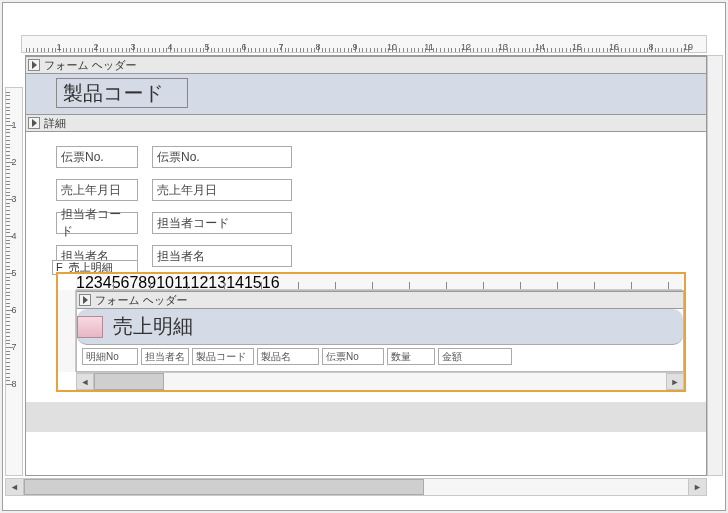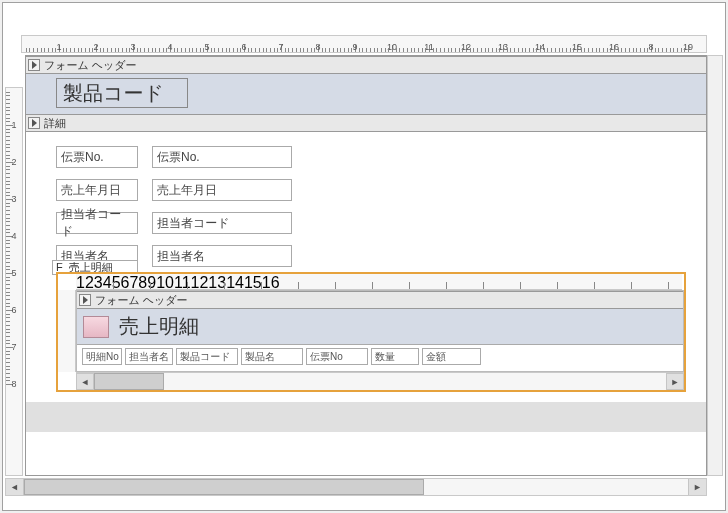--- a/index.html
+++ b/index.html
@@ -39,21 +39,21 @@
   .subform-frame { position:absolute; left:30px; top:140px; width:630px; height:120px; border:2px solid #e6a23c; background:#fff; }
   .subform-label { position:absolute; left:26px; top:128px; width:86px; height:15px; border:1px solid #aaa; background:#fff; font-size:11px; color:#333; padding:0 3px; display:flex; align-items:center; }
   .sub-hruler { position:absolute; left:18px; right:2px; top:0; height:16px; background:#f7f7f7; border-bottom:1px solid #c9c9c9; overflow:hidden; }
   .sub-vruler { position:absolute; left:0; top:16px; width:18px; bottom:18px; background:#f7f7f7; border-right:1px solid #c9c9c9; overflow:hidden; }
   .sub-design { position:absolute; left:18px; top:16px; right:0; bottom:18px; border:1px solid #bbb; overflow:hidden; }
   .sub-scroll { position:absolute; left:18px; right:0; bottom:0; height:18px; background:#f1f1f1; border-top:1px solid #c9c9c9; display:flex; }
   .sub-scroll .arrow { width:18px; height:100%; background:#e0e0e0; border:1px solid #c5c5c5; display:flex; align-items:center; justify-content:center; font-size:9px; color:#555;}
   .sub-scroll .track { flex:1; background:#f6f6f6; }
   .sub-scroll .thumb { width:70px; height:100%; background:#cfcfcf; border:1px solid #aaa; }
 
-  .sub-title-row { display:flex; align-items:center; height:36px; background:#d5dbe6; border-bottom:1px solid #aaa; padding-left:6px;}
+  .sub-title-row { display:flex; align-items:center; height:36px; background:#d5dbe6; border-bottom:1px solid #aaa; border-radius:10px;}
   .sub-title-icon { width:26px; height:22px; background:linear-gradient(#f7d9e1,#e6b7c4); border:1px solid #b38a97; margin-right:10px; }
   .sub-title-text { font-size:20px; color:#333; }
   .sub-col-labels { display:flex; gap:3px; padding:3px 5px; }
   .sub-col { height:17px; border:1px solid #aaa; font-size:10px; color:#555; display:flex; align-items:center; padding:0 3px; background:#fff; white-space:nowrap; overflow:hidden; }
 
   
   .outer-hscroll { position:absolute; left:2px; right:18px; bottom:14px; height:18px; background:#f1f1f1; border:1px solid #c9c9c9; display:flex; }
   .outer-hscroll .arrow { width:18px; height:100%; background:#e0e0e0; border-right:1px solid #c5c5c5; display:flex; align-items:center; justify-content:center; font-size:9px; color:#555;}
   .outer-hscroll .arrow.right { border-left:1px solid #c5c5c5; border-right:none;}
   .outer-hscroll .track { flex:1; background:#f6f6f6; position:relative; }
@@ -407,27 +407,27 @@
           <div class="sub-design">
             <div class="section-bar">
               <span class="sq"></span>
               <span>フォーム ヘッダー</span>
             </div>
             <div class="sub-title-row">
               <span class="sub-title-icon"></span>
               <span class="sub-title-text">売上明細</span>
             </div>
             <div class="sub-col-labels" id="sub-cols">
-                <div class="sub-col" style="width: 40px;">明細No</div>
+                <div class="sub-col" style="width: 56px;">明細No</div>
                 <div class="sub-col" style="width: 48px;">担当者名</div>
                 <div class="sub-col" style="width: 62px;">製品コード</div>
                 <div class="sub-col" style="width: 62px;">製品名</div>
                 <div class="sub-col" style="width: 62px;">伝票No</div>
                 <div class="sub-col" style="width: 48px;">数量</div>
-                <div class="sub-col" style="width: 59px;">金額</div>
+                <div class="sub-col" style="width: 74px;">金額</div>
               </div>
           </div>
           <div class="sub-scroll">
             <div class="arrow">◄</div>
             <div class="track">
                 <div class="thumb"></div>
               </div>
             <div class="arrow">►</div>
           </div>
         </div>

